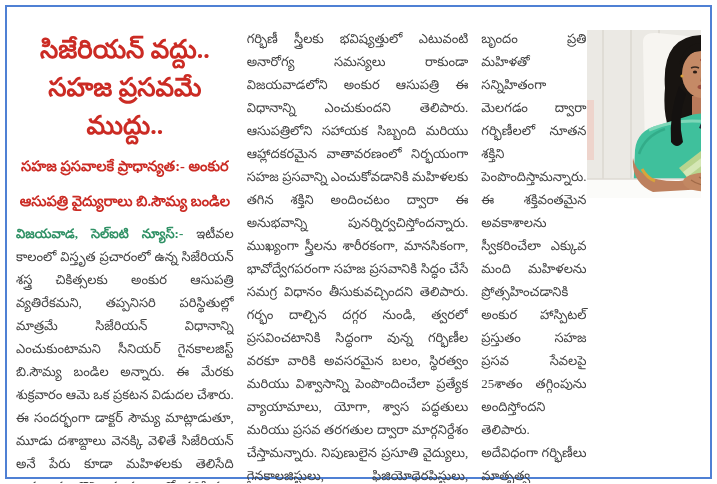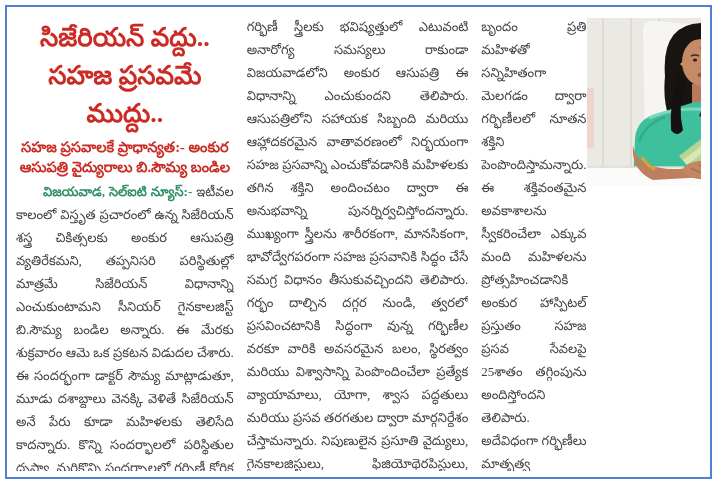--- a/index.html
+++ b/index.html
@@ -3,42 +3,42 @@
 <meta charset="utf-8">
 <style>
   html,body{margin:0;padding:0;background:#ffffff;}
   body{
     width:717px;height:484px;position:relative;overflow:hidden;
     font-family:"Liberation Serif","DejaVu Serif",serif;
   }
   .frame{
     position:absolute;left:5px;top:5px;right:5px;bottom:5px;
     border:2px solid #4f80d4;background:#ffffff;
-    box-sizing:border-box;padding:6px 9px;font-family:Liberation Serif, serif;
+    box-sizing:border-box;padding:18px 9px;font-family:Liberation Serif, serif;
   }
   .columns{display:flex;gap:13px;height:458px;}
   .col{box-sizing:border-box;overflow:hidden;height:100%;}
   .col1{width:220px;}
   .col2{width:224px;}
   .col3{width:222px;display:flex;}
   .headline{
     margin:6px 2px 4px 2px;text-align:center;
     font-size:26px;line-height:38px;font-weight:bold;
     color:#cb2b24;letter-spacing:0px;
   }
   .subheadline{
     margin:2px 0 3px 0;text-align:center;
-    font-size:14.5px;line-height:20px;font-weight:bold;color:#cb2b24;
+    font-size:14.5px;line-height:35px;font-weight:bold;color:#cb2b24;
   }
   .bodytext{
     margin:0;font-size:13px;line-height:23px;color:#3f3f3f;
     text-align:justify;text-justify:inter-word;
   }
   .col2 .bodytext,.col3 .bodytext{margin-top:2px;}
-  .dateline{color:#2f9165;font-weight:bold;margin-left:27px;}
+  .dateline{color:#2f9165;font-weight:bold;}
   .photo{
     margin:5px 0 0 0;width:220px;height:168px;flex:0 0 auto;
     overflow:hidden;background:#ebe9e4;
   }
   .photo svg{display:block;}
 </style>
 </head>
 <body>
 
 <div class="frame">

